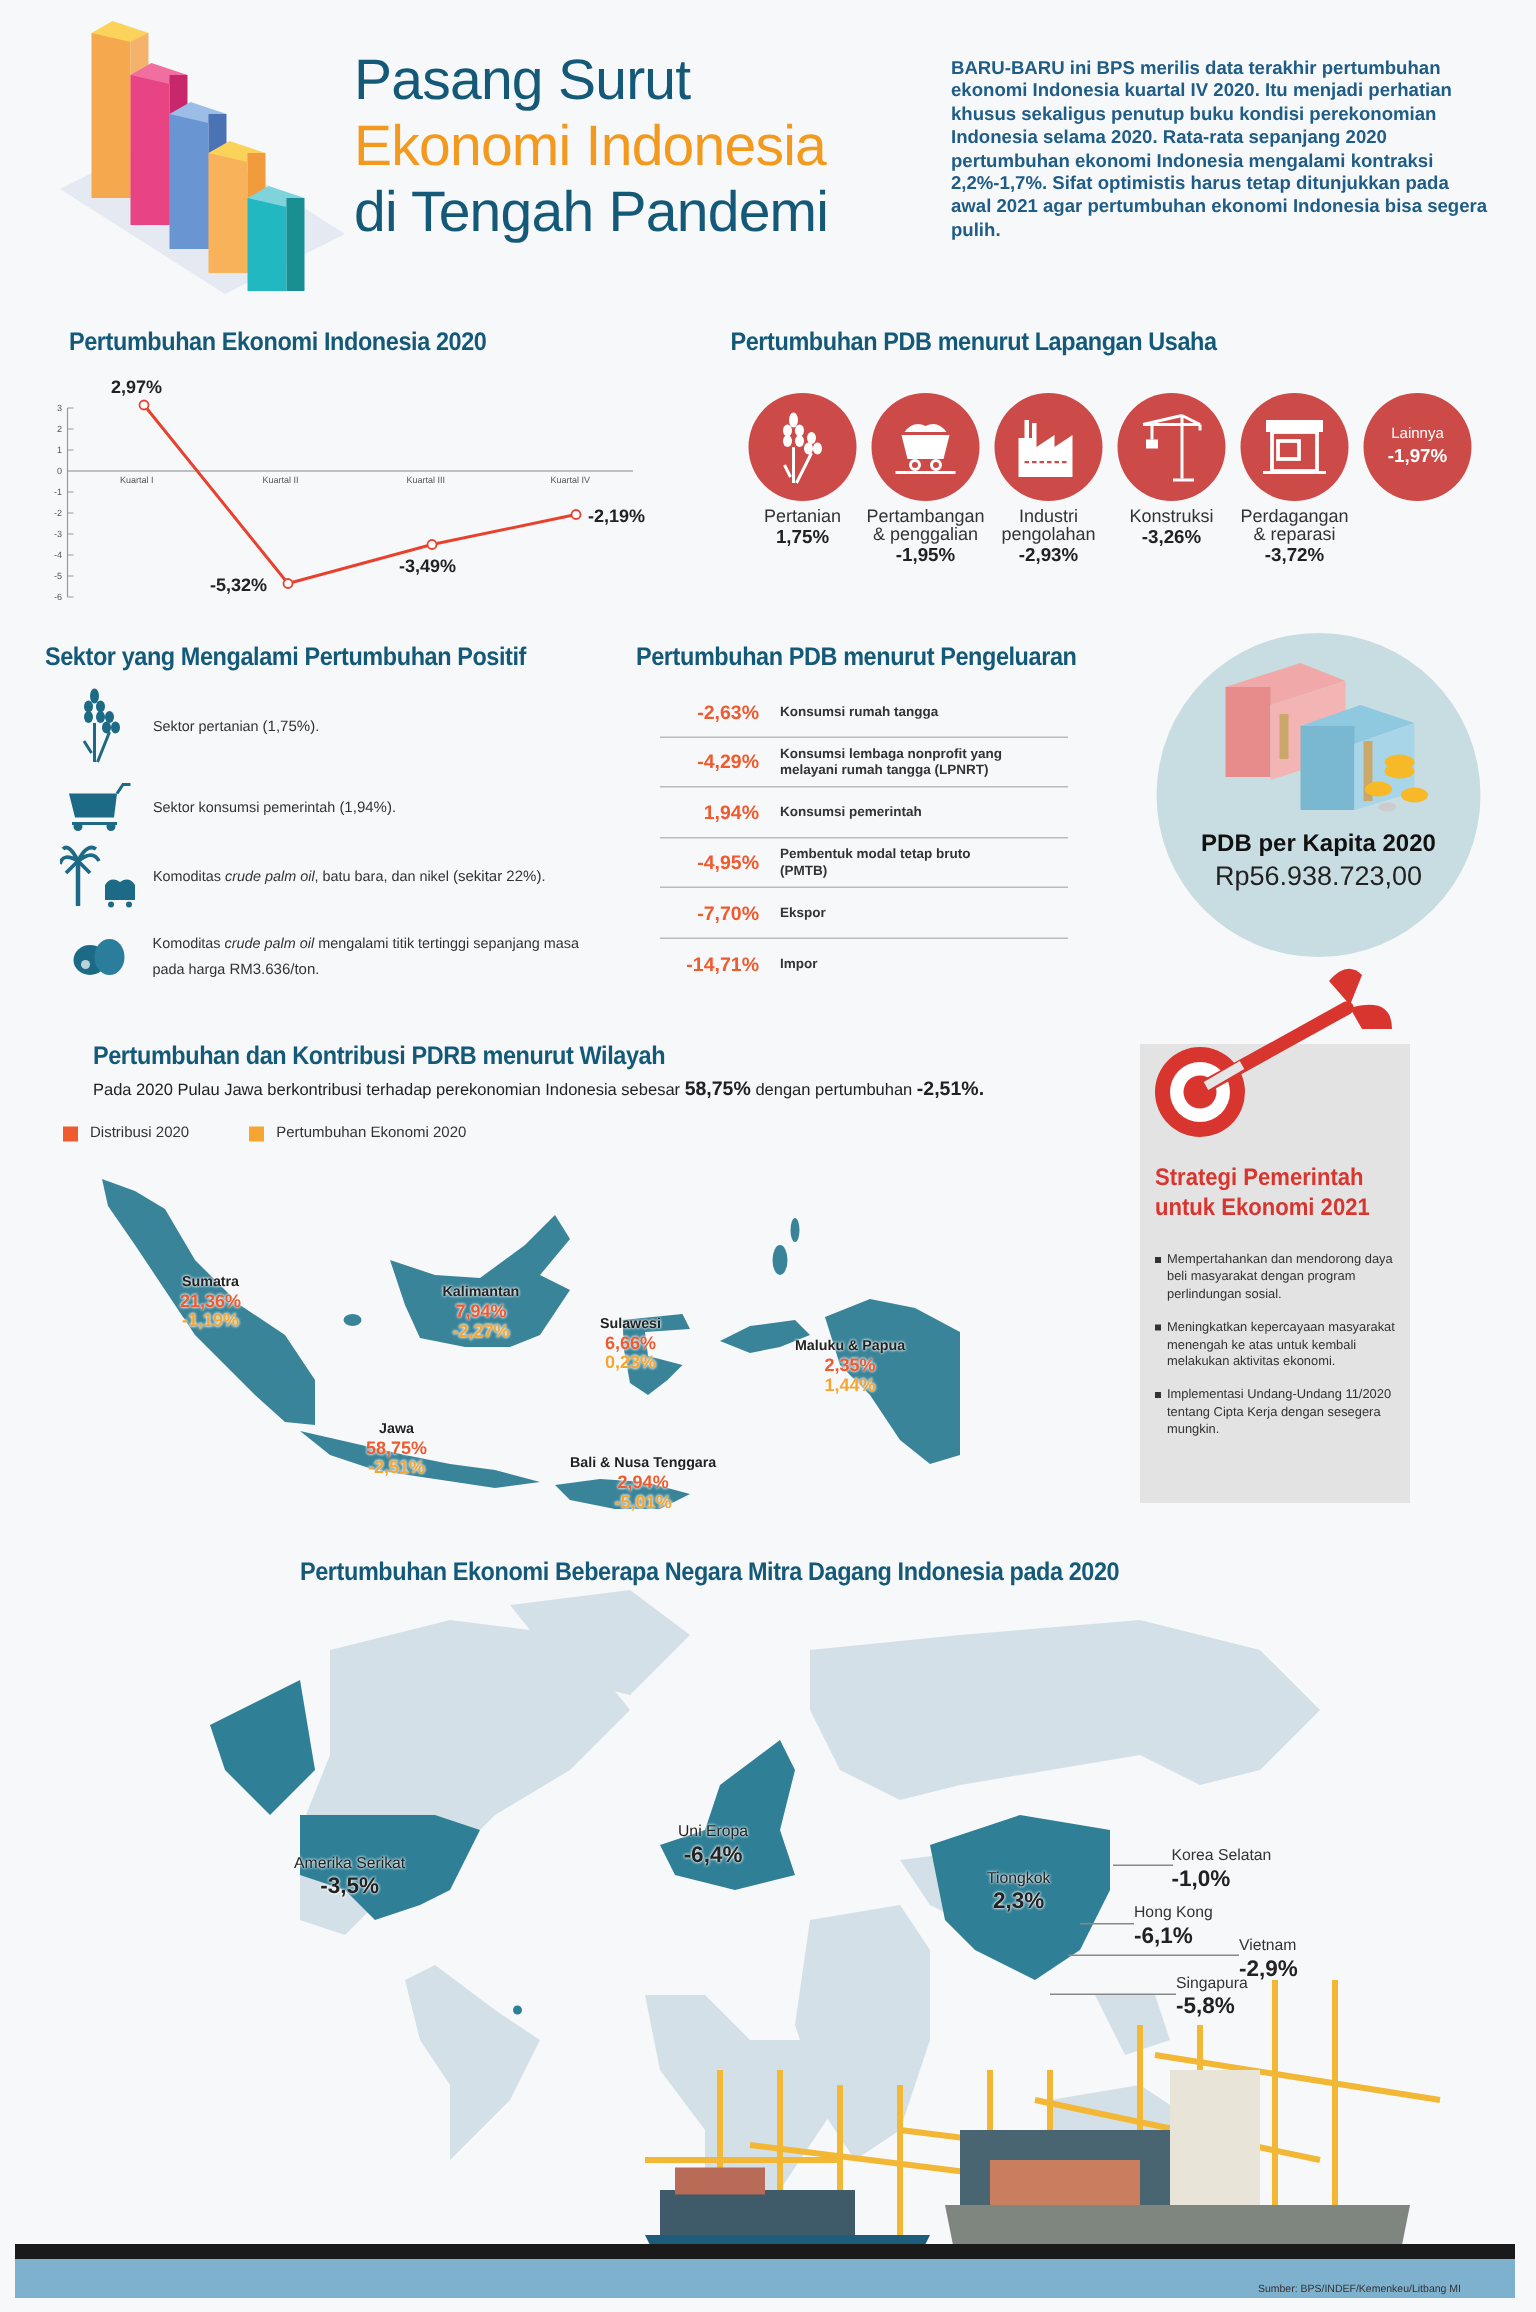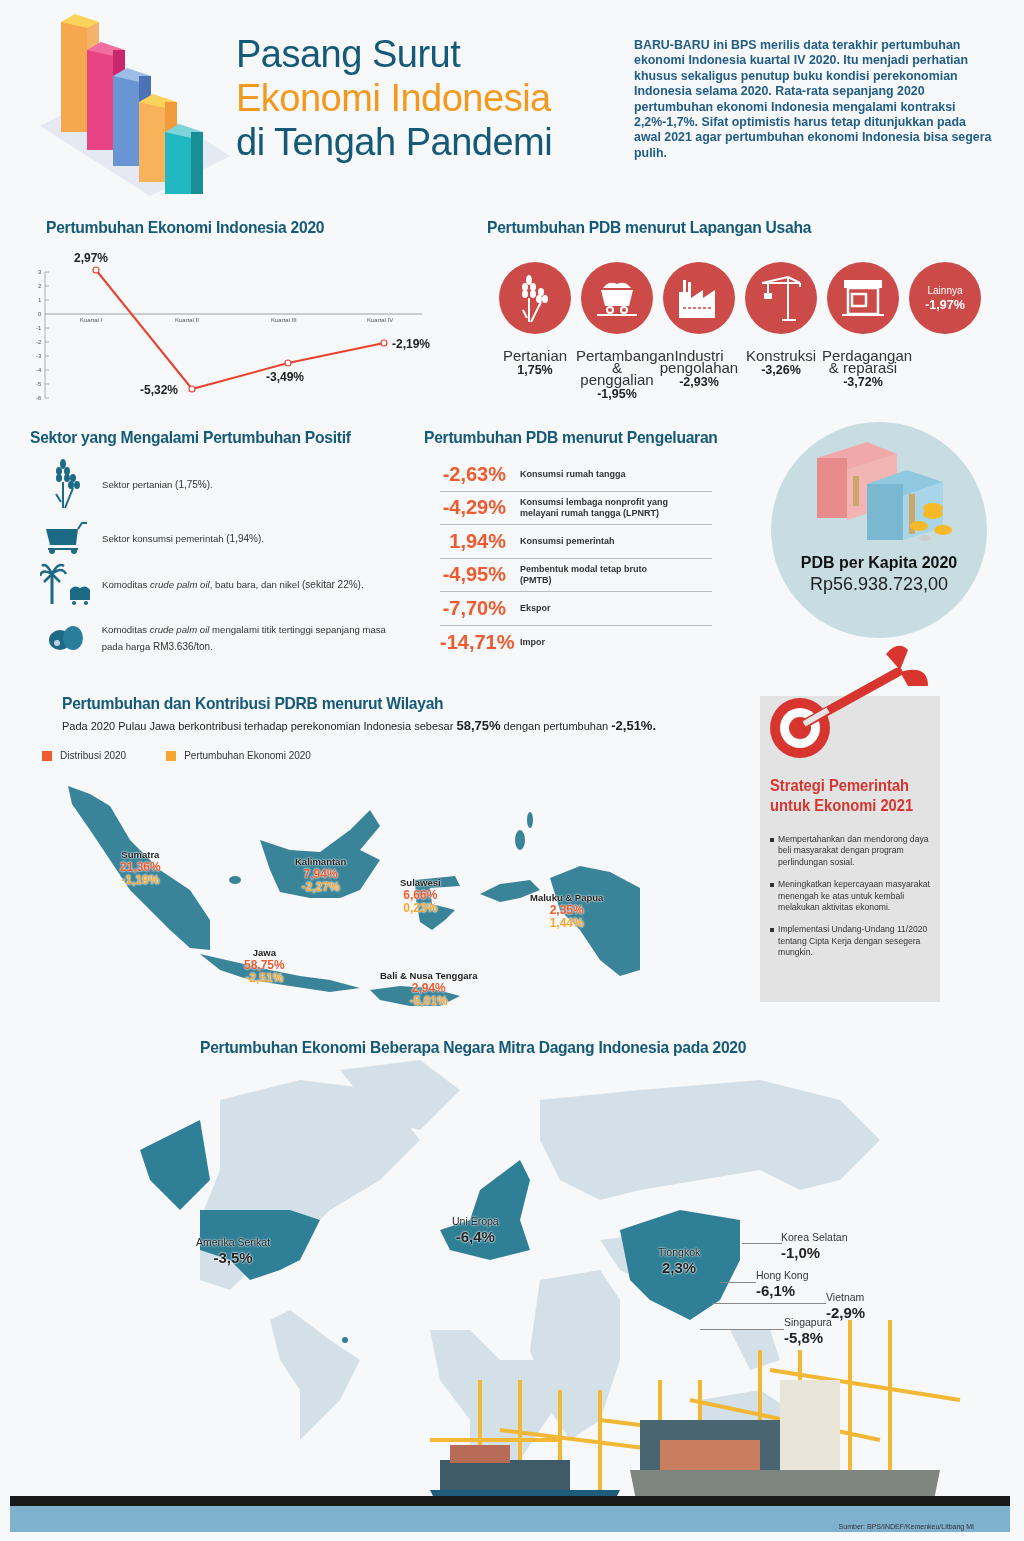--- a/index.html
+++ b/index.html
@@ -13,36 +13,36 @@
   .intro { left: 634px; top: 38px; width: 360px; font-size: 12.4px; line-height: 15.4px; font-weight: bold; color: #1f5c86; }
 
   
   .chart-wrap { left: 30px; top: 246px; width: 400px; height: 165px; }
   .chart-wrap svg text { font-family: "Liberation Sans", sans-serif; }
 
   
   .sectors { left: 490px; top: 262px; width: 510px; }
   .sector { position: absolute; width: 82px; text-align: center; }
   .circle { width: 72px; height: 72px; border-radius: 50%; background: #cc4a47; margin: 0 auto; display: flex; align-items: center; justify-content: center; color: #fff; }
-  .sector .lbl { font-size: 15px; color: #333; margin-top: 16px; line-height: 12px; }
+  .sector .lbl { font-size: 12px; color: #333; margin-top: 4px; line-height: 12px; }
   .sector .val { font-size: 12.5px; font-weight: bold; color: #222; margin-top: 1px; text-align: center; }
   .lain { font-size: 10px; line-height: 14px; text-align: center; }
   .lain b { font-size: 12.5px; }
 
   
   .pos-item { position: absolute; left: 40px; width: 360px; display: flex; align-items: center; }
   .pos-icon { width: 52px; height: 48px; display: flex; align-items: center; justify-content: center; color: #1d6a86; }
   .pos-text { font-size: 9.6px; color: #333; margin-left: 10px; line-height: 17px; }
   .pos-text .big { font-size: 10px; }
 
   
   .exp { left: 440px; top: 458px; width: 272px; }
   .exp-row { display: flex; align-items: center; border-bottom: 1px solid #bbb; height: 33.5px; }
   .exp-row:last-child { border-bottom: none; }
-  .exp-val { width: 80px; text-align: right; font-weight: bold; color: #ef5a2e; font-size: 20px; padding-right: 14px; }
+  .exp-val { width: 80px; text-align: right; font-weight: bold; color: #ef5a2e; font-size: 13px; padding-right: 14px; }
   .exp-lbl { font-size: 9px; font-weight: bold; color: #333; line-height: 11px; }
 
   
   .kapita { left: 771px; top: 422px; width: 216px; height: 216px; border-radius: 50%; background: #c8dde2; }
   .kap-title { position: absolute; left: 0; right: 0; top: 132px; text-align: center; font-weight: bold; font-size: 16px; color: #111; }
   .kap-val { position: absolute; left: 0; right: 0; top: 152px; text-align: center; font-size: 18px; color: #222; }
 
   
   .pdrb-desc { left: 62px; top: 718px; font-size: 11px; color: #222; white-space: nowrap; }
   .pdrb-desc b { font-size: 13px; }

